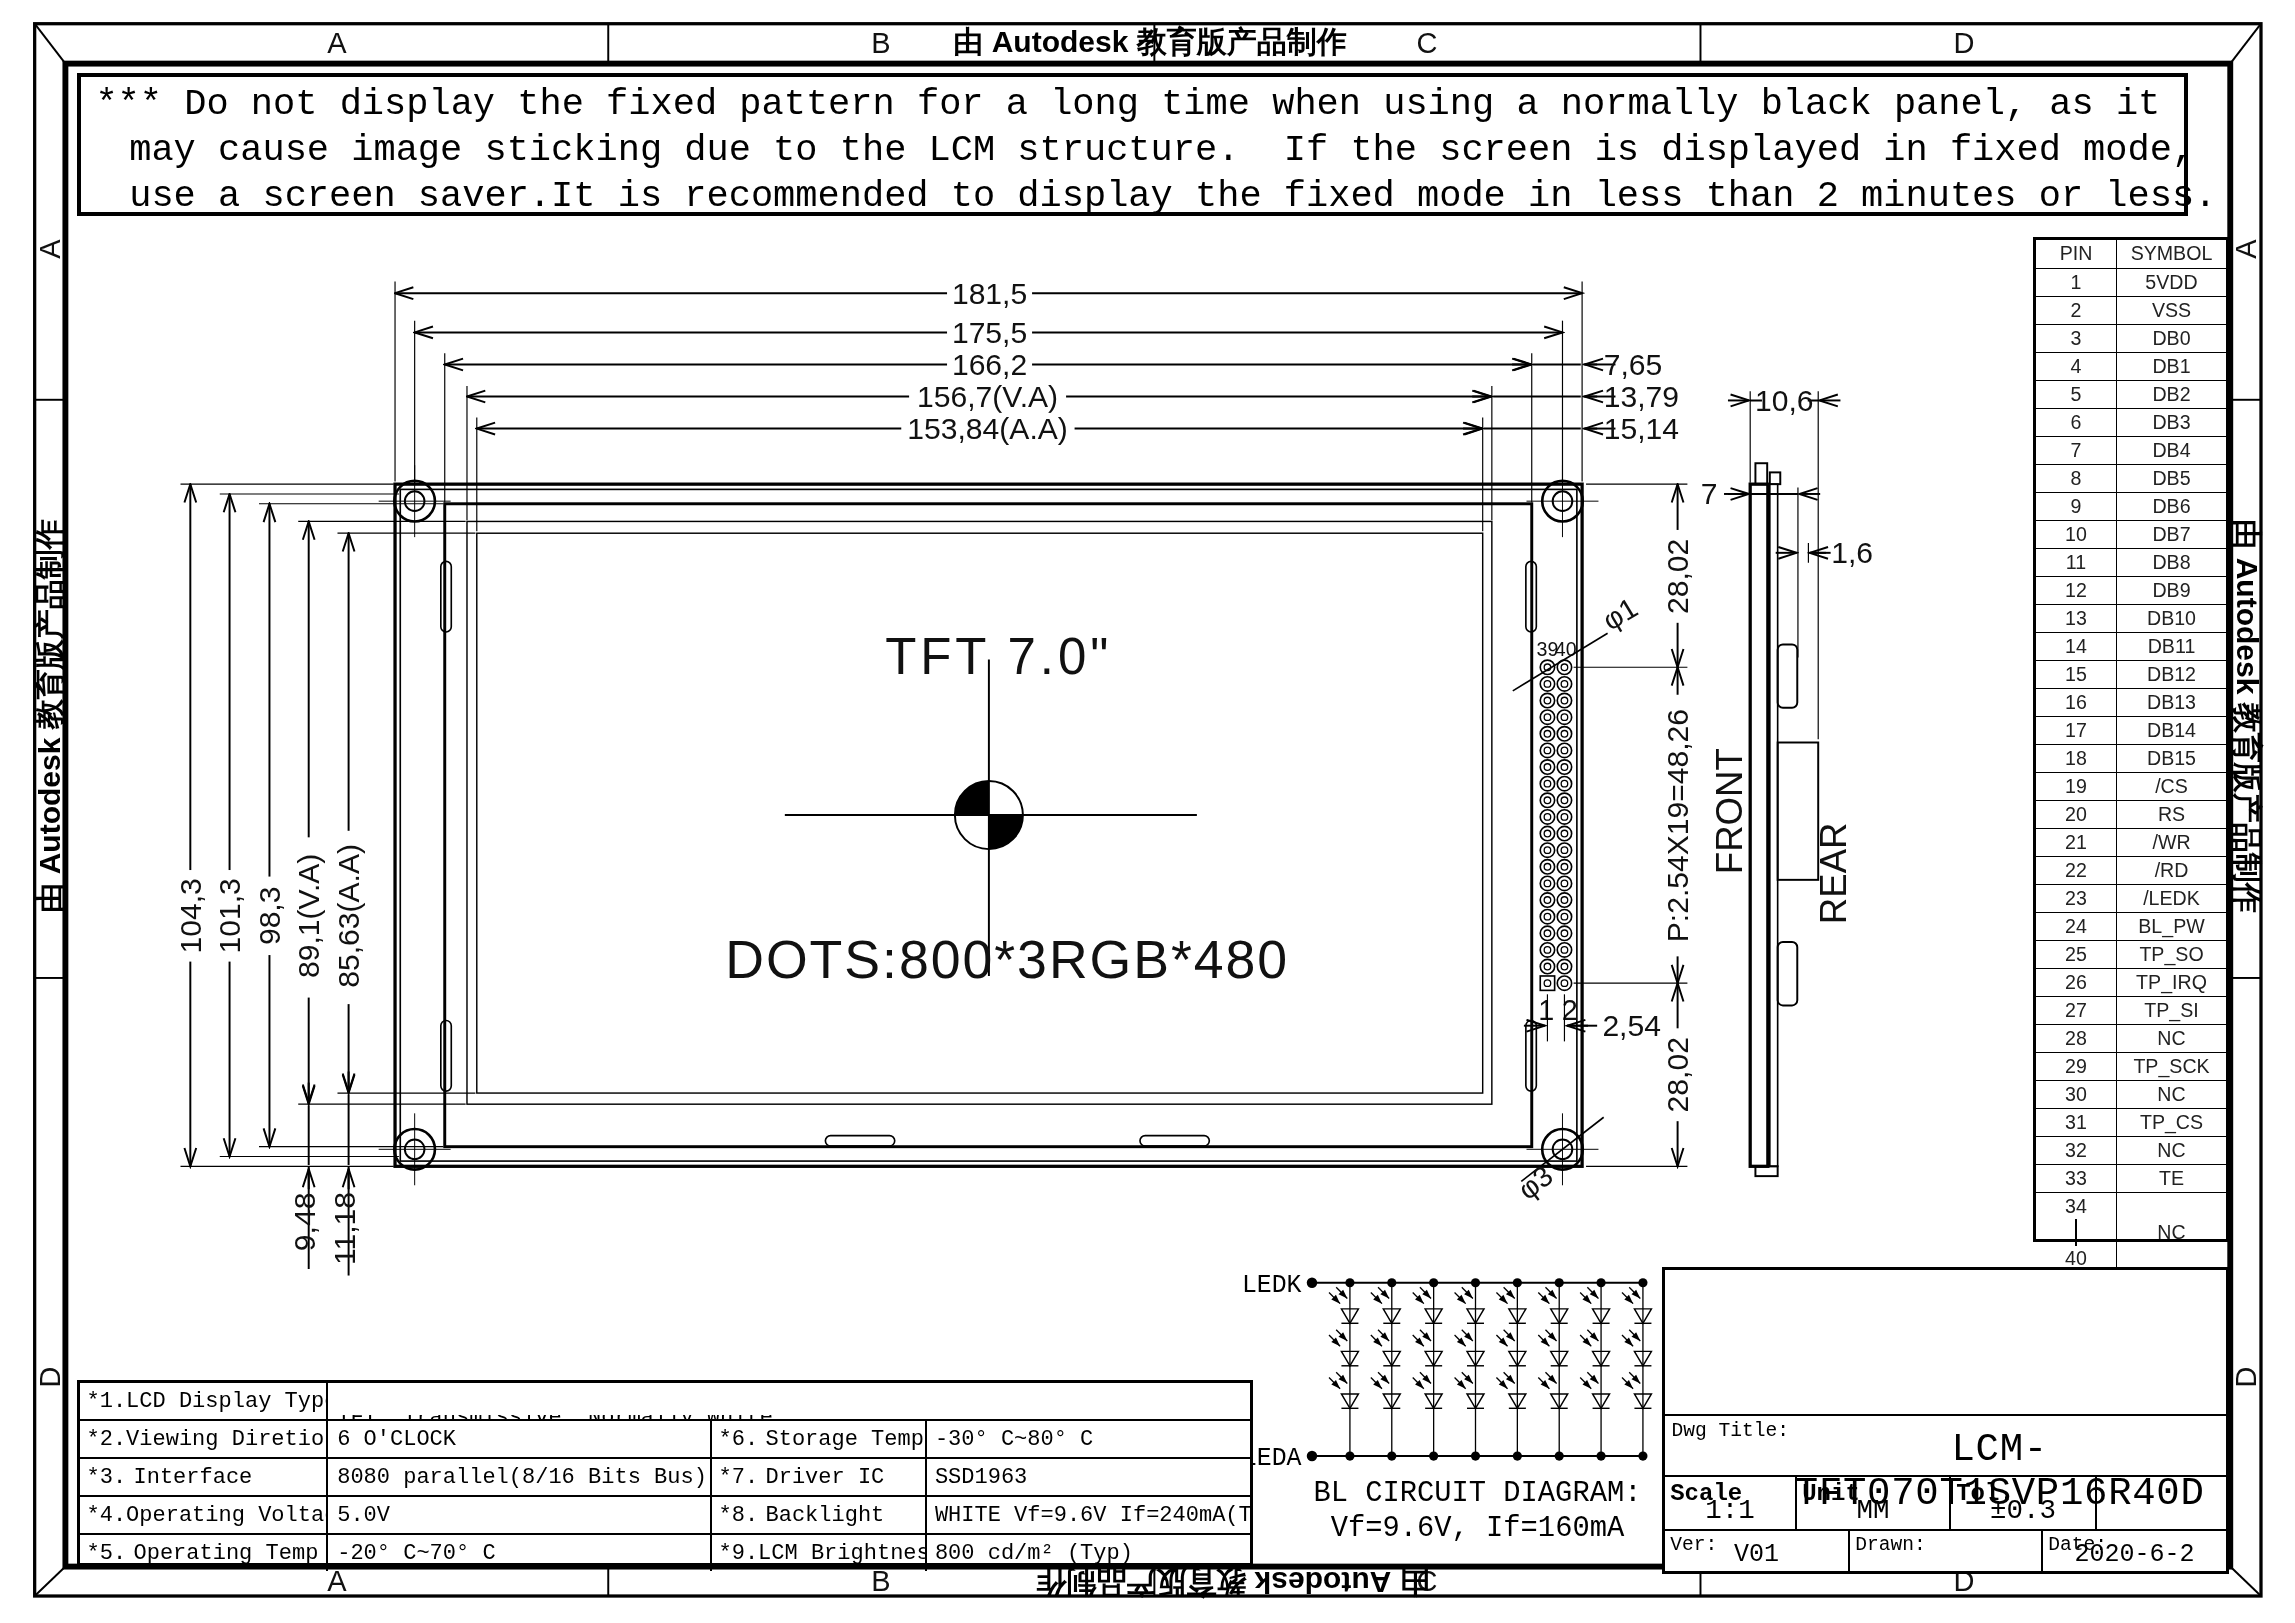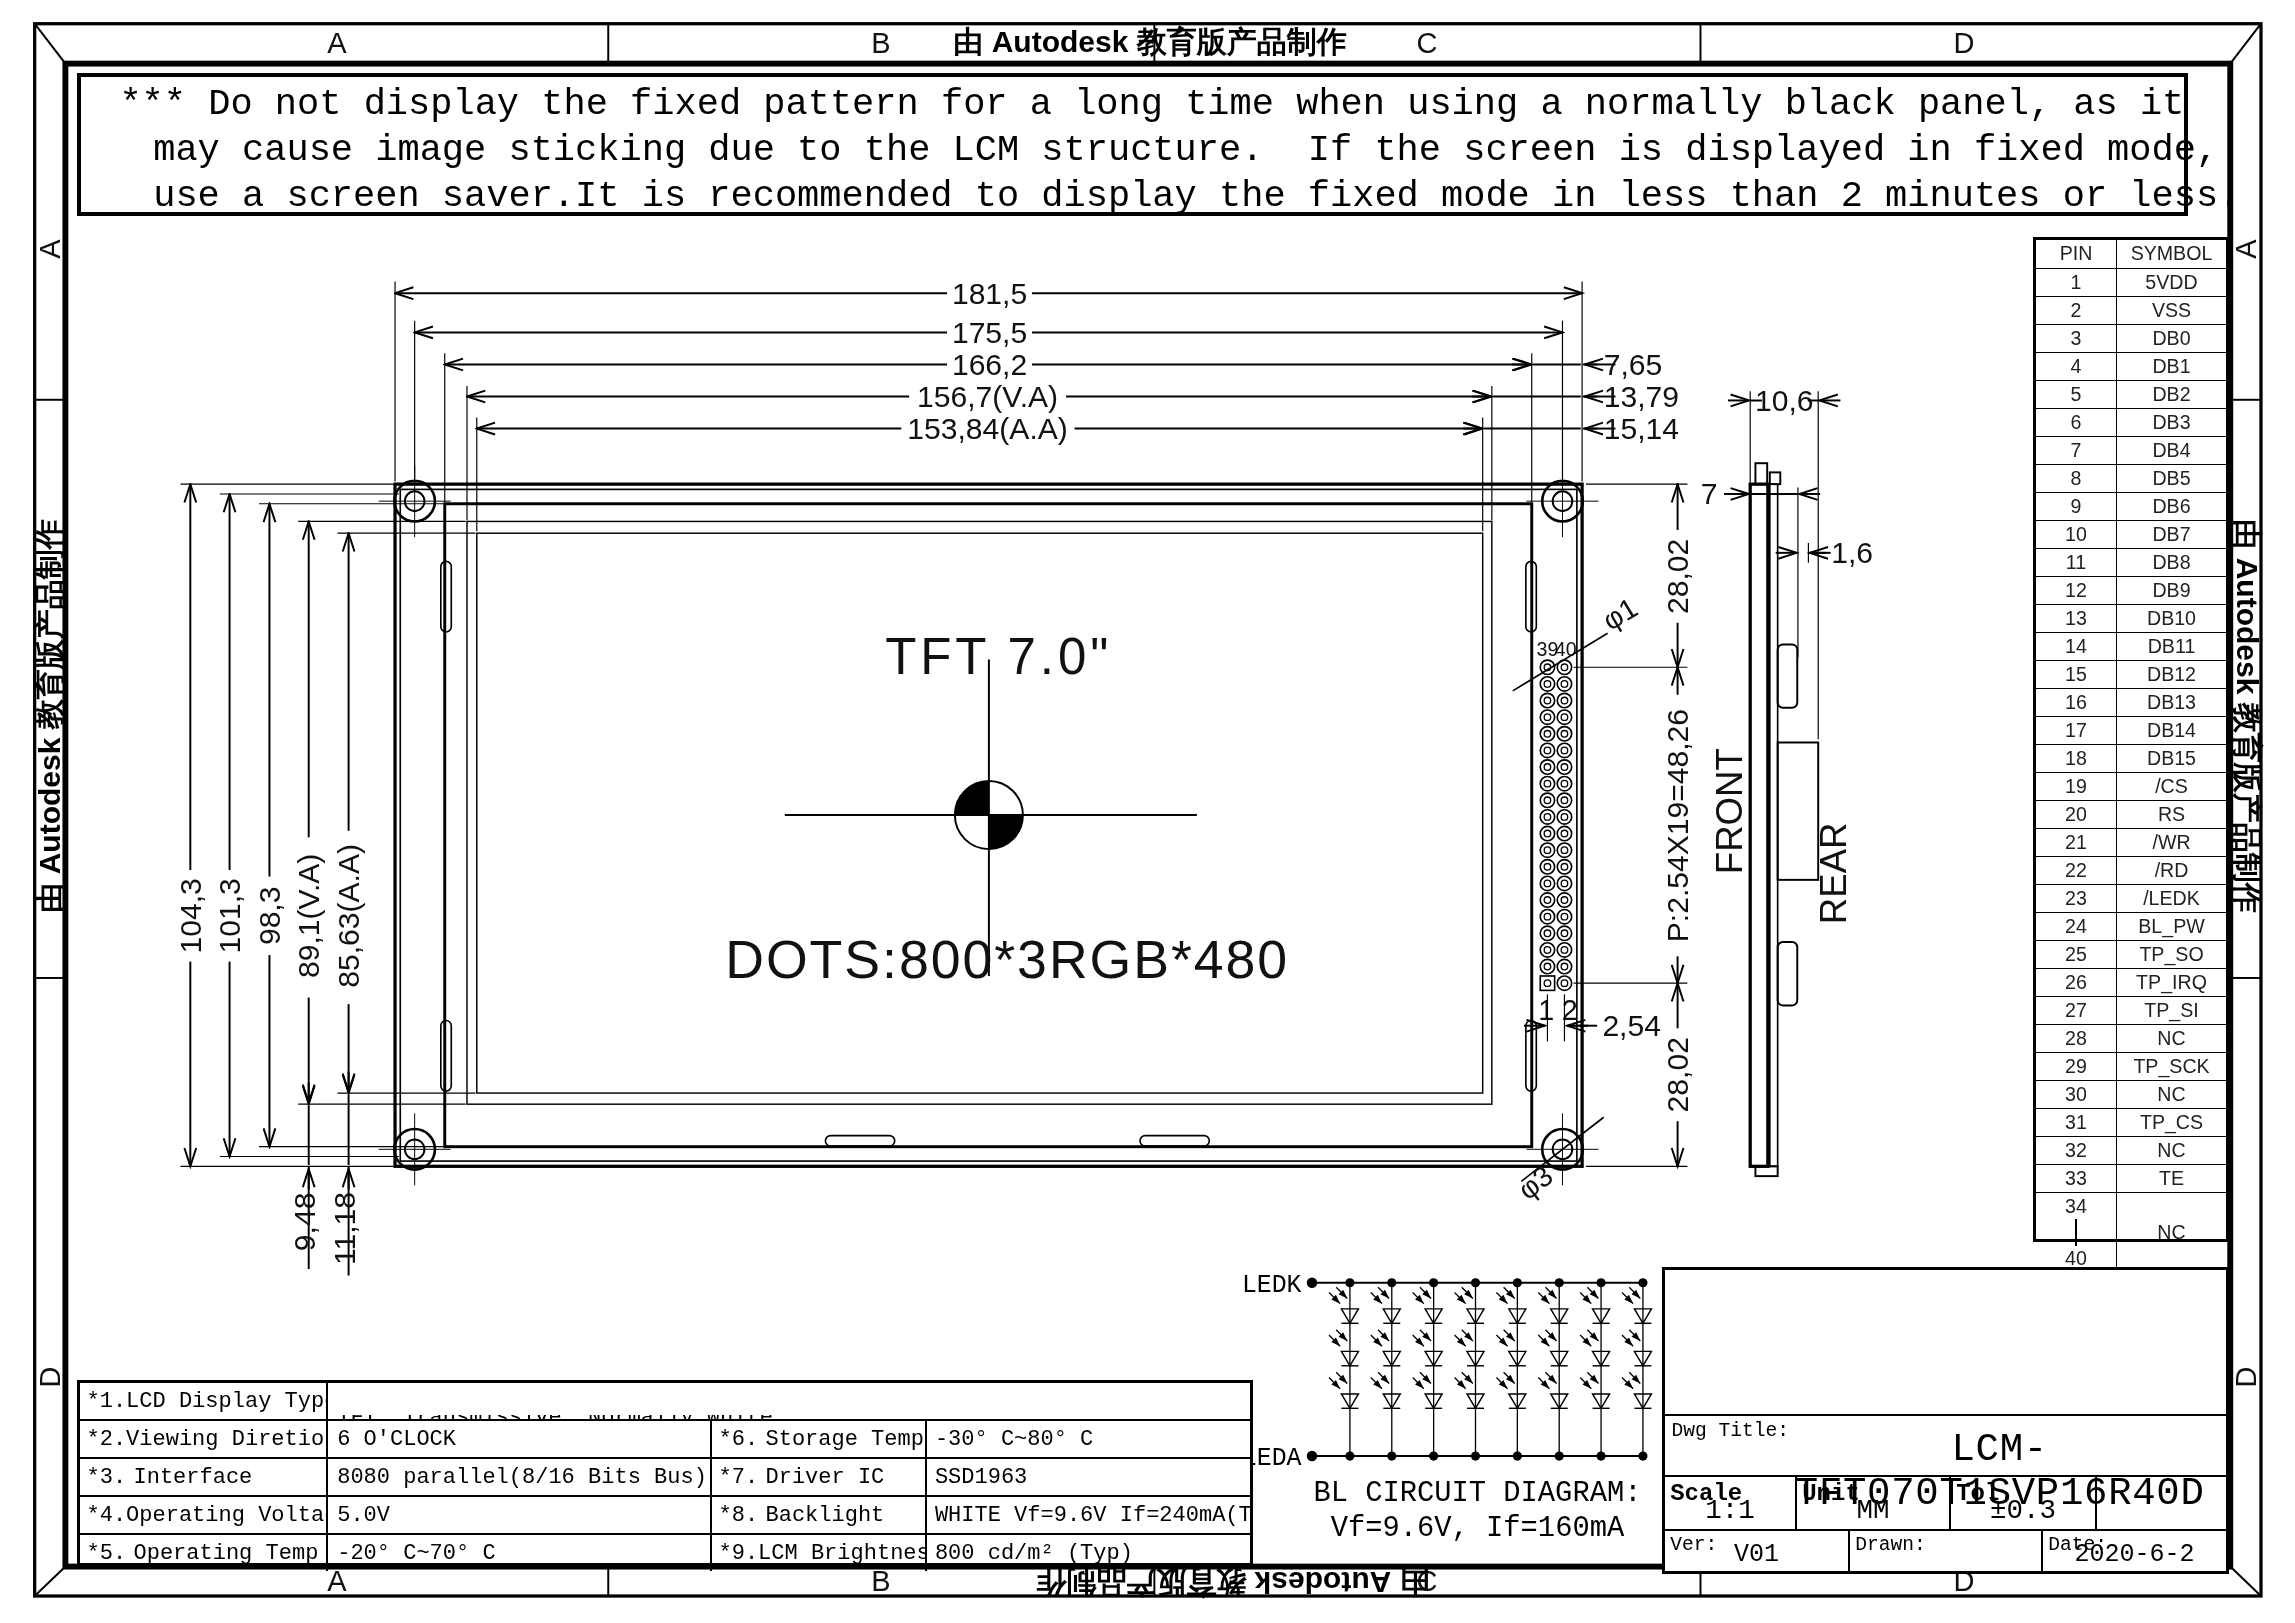--- a/index.html
+++ b/index.html
@@ -3,21 +3,21 @@
 <meta charset="utf-8">
 <style>
   html,body{margin:0;padding:0;background:#fff;}
   #page{position:relative;width:2295px;height:1623px;background:#fff;overflow:hidden;
         font-family:"Liberation Sans",sans-serif;color:#000;}
   #draw-svg{position:absolute;left:0;top:0;width:2295px;height:1623px;}
   .abs{position:absolute;box-sizing:border-box;}
   .mono{font-family:"Liberation Mono",monospace;}
   
   #warning-box{left:77px;top:73px;width:2111px;height:143px;border:4.6px solid #000;background:#fff;}
-  .warn-line{font-family:"Liberation Mono",monospace;font-size:37px;line-height:46px;white-space:pre;color:#000;margin-left:24px;}
+  .warn-line{font-family:"Liberation Mono",monospace;font-size:37px;line-height:46px;white-space:pre;color:#000;}
   
   .zone-letter{font-size:29px;color:#111;transform:translate(-50%,-50%);}
   .zone-letter.rot{transform:translate(-50%,-50%) rotate(-90deg);}
   .wm{font-size:30px;font-weight:bold;white-space:nowrap;color:#000;}
   
   #pin-table{left:2033px;top:237px;width:196px;height:1005px;border:3.3px solid #000;background:#fff;color:#222;}
   .pt-head{display:flex;height:27.5px;border-bottom:1.3px solid #000;}
   .pt-row{display:flex;height:27px;border-bottom:1.3px solid #000;}
   .pt-cell-pin{width:80px;border-right:1.3px solid #000;display:flex;align-items:center;justify-content:center;font-size:19.6px;}
   .pt-cell-sym{flex:1;display:flex;align-items:center;justify-content:center;font-size:19.6px;}

